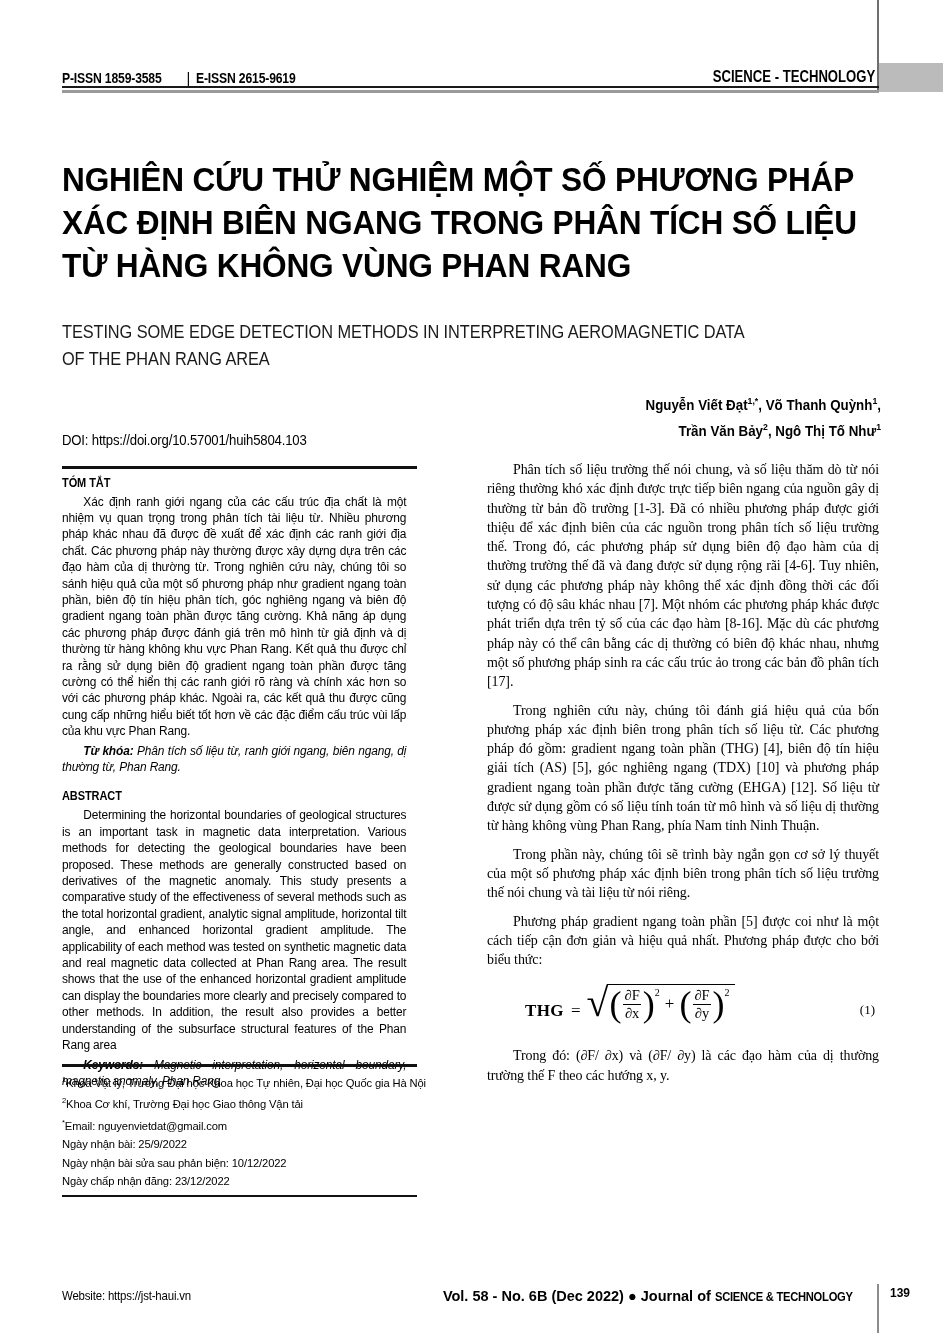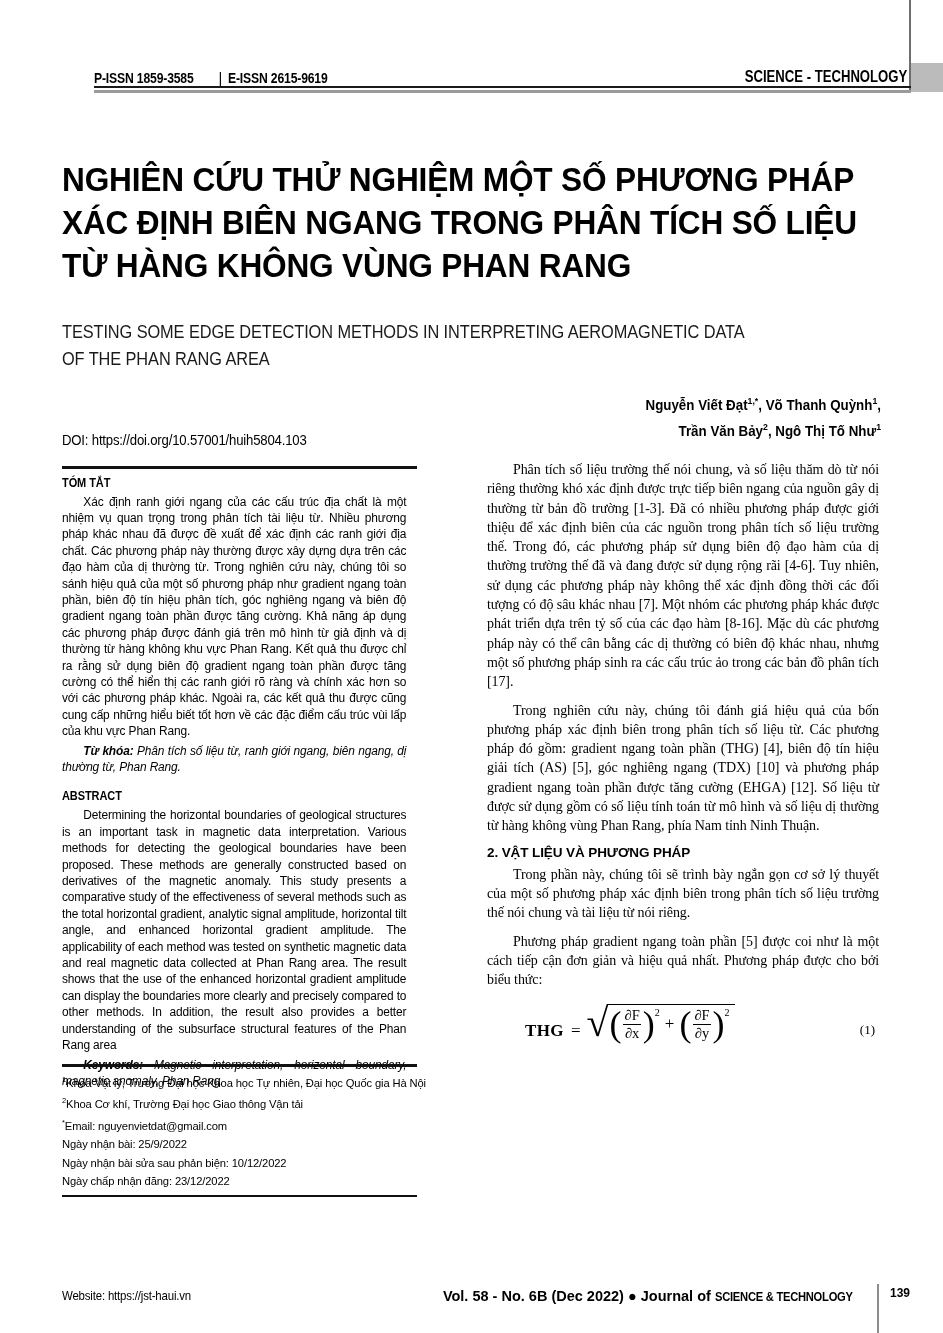--- a/index.html
+++ b/index.html
@@ -16,21 +16,20 @@
     overflow: hidden;
   }
 
   
   .page-header {
     position: absolute;
     left: 0;
     top: 0;
     width: 780px;
     height: 95px;
-    margin-left: 32px;
   }
   .header-rule-vline {
     position: absolute;
     left: 877px;
     top: 0px;
     width: 2px;
     height: 92px;
     background: #6e6e6e;
   }
   .header-gray-block {
@@ -429,21 +428,20 @@
     <div class="affil-line"><span>Ngày nhận bài: 25/9/2022</span></div>
     <div class="affil-line"><span>Ngày nhận bài sửa sau phản biện: 10/12/2022</span></div>
     <div class="affil-line"><span>Ngày chấp nhận đăng: 23/12/2022</span></div>
   </div>
   <div class="affil-rule bottom"></div>
 </div>
 
 <div class="col-right">
   <p class="body-r">Phân tích số liệu trường thế nói chung, và số liệu thăm dò từ nói riêng thường khó xác định được trực tiếp biên ngang của nguồn gây dị thường từ bản đồ trường [1-3]. Đã có nhiều phương pháp được giới thiệu để xác định biên của các nguồn trong phân tích số liệu trường thế. Trong đó, các phương pháp sử dụng biên độ đạo hàm của dị thường trường thế đã và đang được sử dụng rộng rãi [4-6]. Tuy nhiên, sử dụng các phương pháp này không thể xác định đồng thời các đối tượng có độ sâu khác nhau [7]. Một nhóm các phương pháp khác được phát triển dựa trên tỷ số của các đạo hàm [8-16]. Mặc dù các phương pháp này có thể cân bằng các dị thường có biên độ khác nhau, nhưng một số phương pháp sinh ra các cấu trúc ảo trong các bản đồ phân tích [17].</p>
   <p class="body-r">Trong nghiên cứu này, chúng tôi đánh giá hiệu quả của bốn phương pháp xác định biên trong phân tích số liệu từ. Các phương pháp đó gồm: gradient ngang toàn phần (THG) [4], biên độ tín hiệu giải tích (AS) [5], góc nghiêng ngang (TDX) [10] và phương pháp gradient ngang toàn phần được tăng cường (EHGA) [12]. Số liệu từ được sử dụng gồm có số liệu tính toán từ mô hình và số liệu dị thường từ hàng không vùng Phan Rang, phía Nam tỉnh Ninh Thuận.</p>
-  <div class="sec-head-r">2. VẬT LIỆU VÀ PHƯƠNG PHÁP</div>
   <p class="body-r">Trong phần này, chúng tôi sẽ trình bày ngắn gọn cơ sở lý thuyết của một số phương pháp xác định biên trong phân tích số liệu trường thế nói chung và tài liệu từ nói riêng.</p>
   <p class="body-r">Phương pháp gradient ngang toàn phần [5] được coi như là một cách tiếp cận đơn giản và hiệu quả nhất. Phương pháp được cho bởi biểu thức:</p>
 
   <div class="equation-wrap">
     <div class="eq-body">
       <span class="eq-lhs">THG</span>
       <span class="eq-eq">=</span>
       <span class="radical">
         <span class="radical-sign">√</span>
         <span class="radicand">
@@ -465,20 +463,21 @@
             </span>
             <span class="paren">)</span>
             <span class="exp">2</span>
           </span>
         </span>
       </span>
     </div>
     <div class="eq-num">(1)</div>
   </div>
 
+  <p class="body-r">Trong đó: (∂F/ ∂x) và (∂F/ ∂y) là các đạo hàm của dị thường trường thế F theo các hướng x, y.</p>
 </div>
 
 <div class="footer">
   <div class="footer-website">Website: https://jst-haui.vn</div>
   <div class="footer-right">
     <span>Vol. 58 - No. 6B (Dec 2022) </span><span>●</span><span> Journal of </span><span class="small-caps">SCIENCE &amp; TECHNOLOGY</span>
   </div>
   <div class="footer-vline"></div>
   <div class="footer-pageno">139</div>
 </div>

